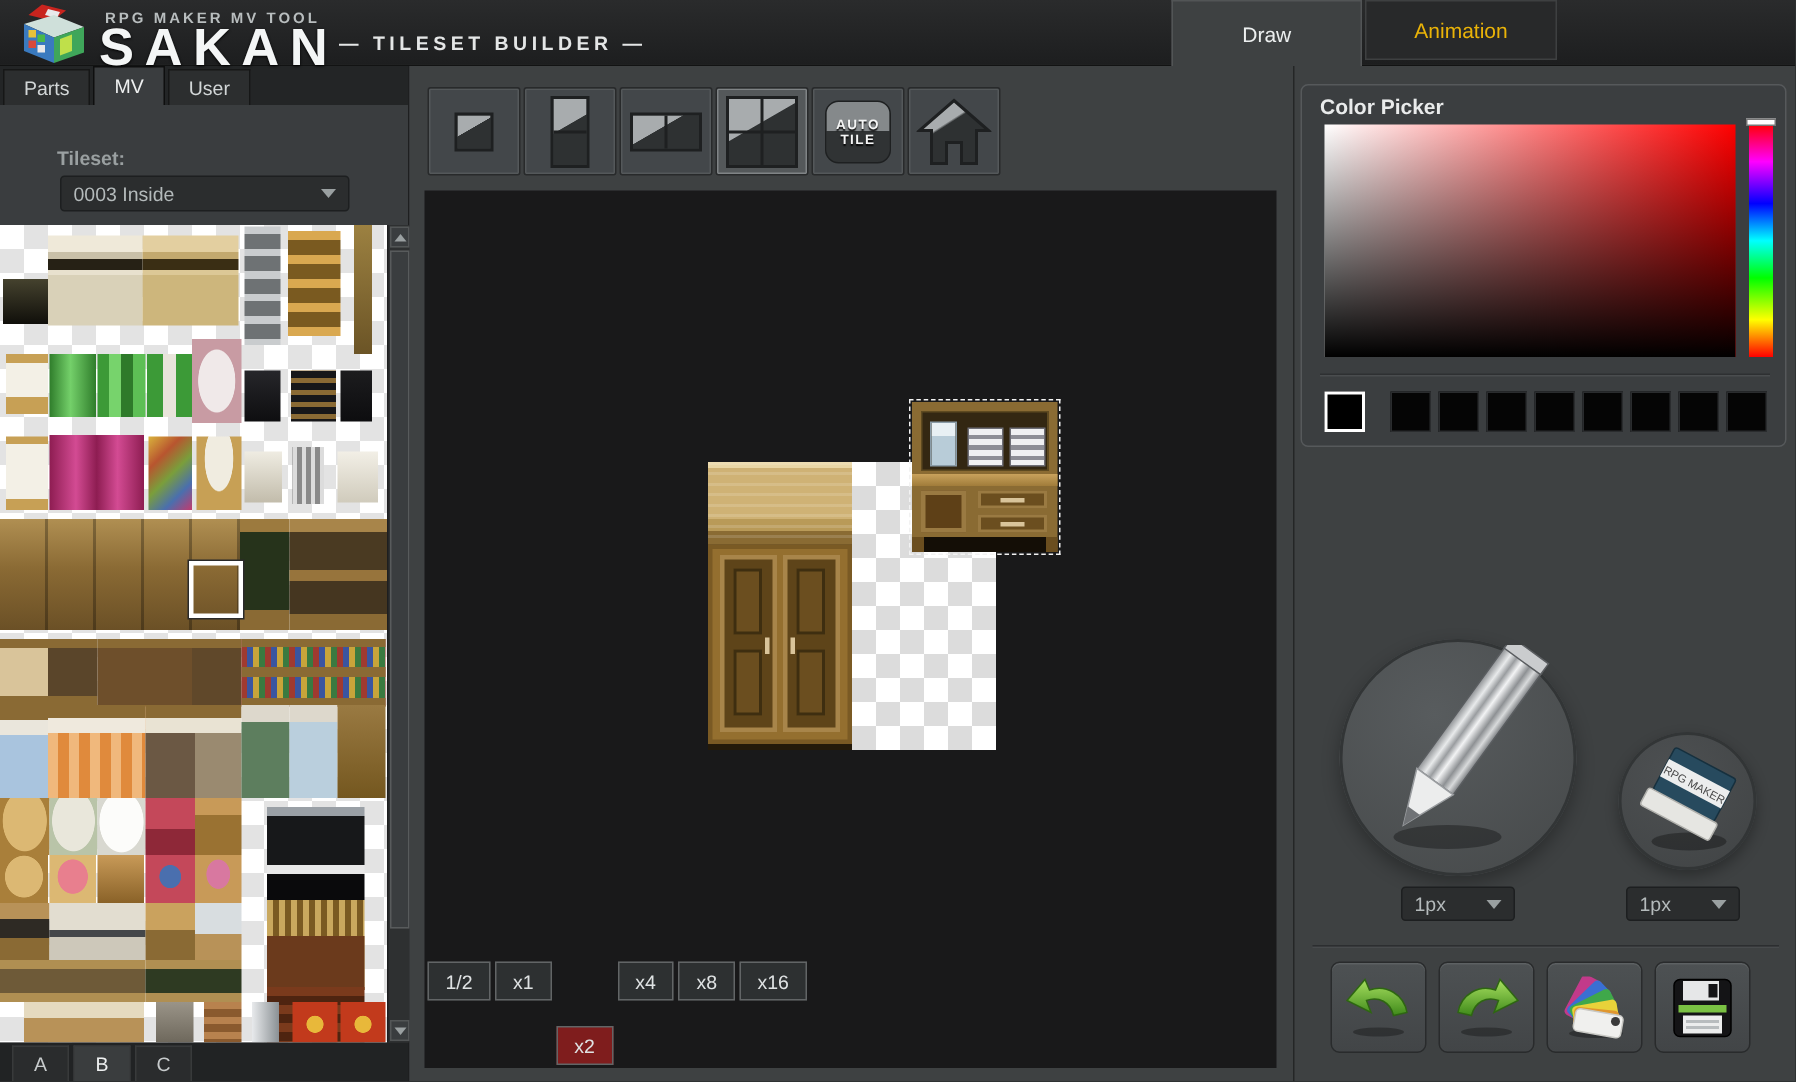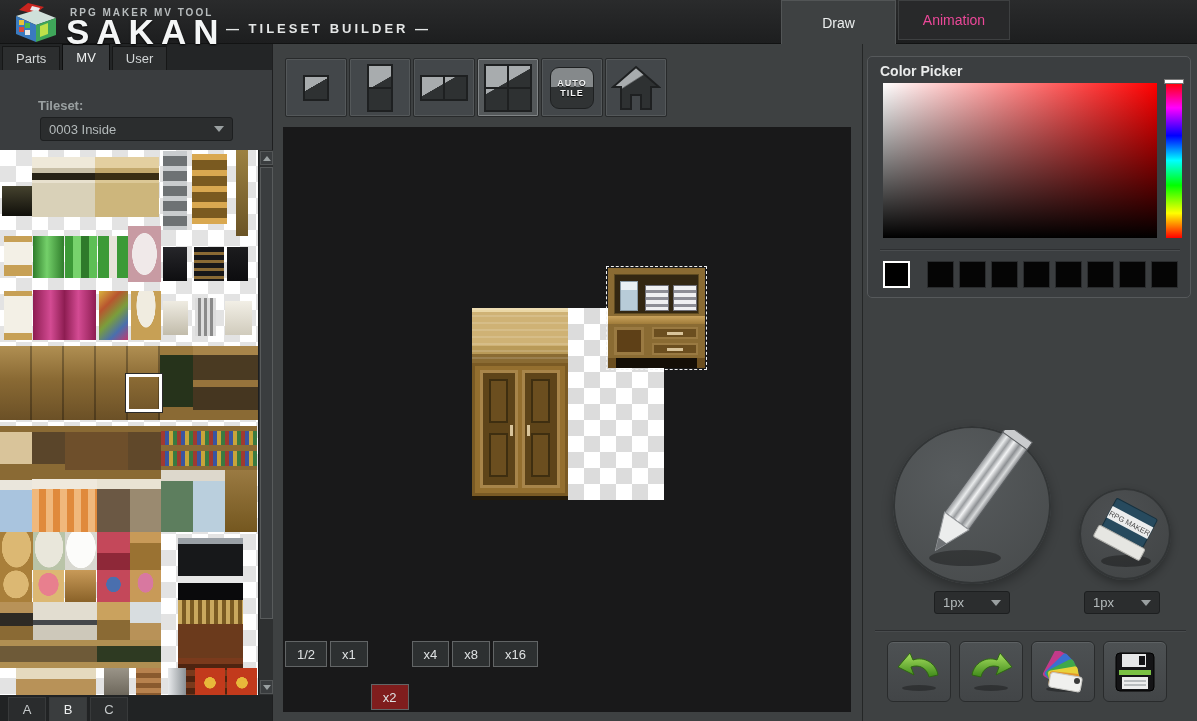--- a/index.html
+++ b/index.html
@@ -8,23 +8,23 @@
   #app { position:relative; width:1197px; height:721px; background:#3e4142; overflow:hidden; }
 
   
   #header { position:absolute; left:0; top:0; width:1197px; height:44px;
     background:linear-gradient(180deg,#2a2b2c,#1d1e1f); border-bottom:1px solid #121313; z-index:6; }
   .logo { position:absolute; left:8px; top:2px; }
   .brand-small { position:absolute; left:70px; top:7px; font-size:10px; font-weight:bold; letter-spacing:2px; color:#b8bdbe; }
   .brand { position:absolute; left:66px; top:12px; font-size:35px; font-weight:bold; letter-spacing:7px; color:#f4f6f6; text-shadow:0 1px 2px #000; }
   .subtitle { position:absolute; left:226px; top:21px; font-size:13px; font-weight:bold; letter-spacing:3px; color:#e4e6e6; }
   #header-tabs { position:absolute; left:781px; top:0; height:44px; display:flex; }
-  .htab { width:112px; height:40px; margin-right:2px; background:#28292a; border:1px solid #3e4041;
-    color:#ec4899; font-size:14px; display:flex; align-items:center; justify-content:center; }
-  .htab.active { width:115px; height:44px; background:#3e4142; border-color:#525556; border-bottom:none; color:#ecefef; }
+  .htab { width:128px; height:40px; margin-right:2px; background:#28292a; border:1px solid #3e4041;
+    color:#eab308; font-size:14px; display:flex; align-items:center; justify-content:center; }
+  .htab.active { width:127px; height:44px; background:#3e4142; border-color:#525556; border-bottom:none; color:#ecefef; }
 
   
   #left-panel { position:absolute; left:0; top:44px; width:273px; height:677px; background:#3a3d3f; border-right:1px solid #1e1f20; }
   #ltabs { position:absolute; left:0; top:0; width:100%; height:26px; background:#232526; display:flex; align-items:flex-end; padding-left:2px; }
   .ltab { height:24px; padding:4px 13px; background:#2c2e2f; border:1px solid #161717; border-bottom:none; color:#d2d6d7;
     font-size:13px; display:flex; align-items:center; margin-right:2px; }
   .ltab.active { height:26px; background:#3a3d3f; color:#eef0f0; border-color:#0e0f0f;text-align:right; }
   #panel-body { position:absolute; left:0; top:26px; right:0; bottom:0; }
   #tileset-label { position:absolute; left:38px; top:28px; font-size:13px; font-weight:bold; color:#9aa0a1; }
   .dropdown { display:flex; align-items:center; justify-content:space-between; background:#2b2d2e;

